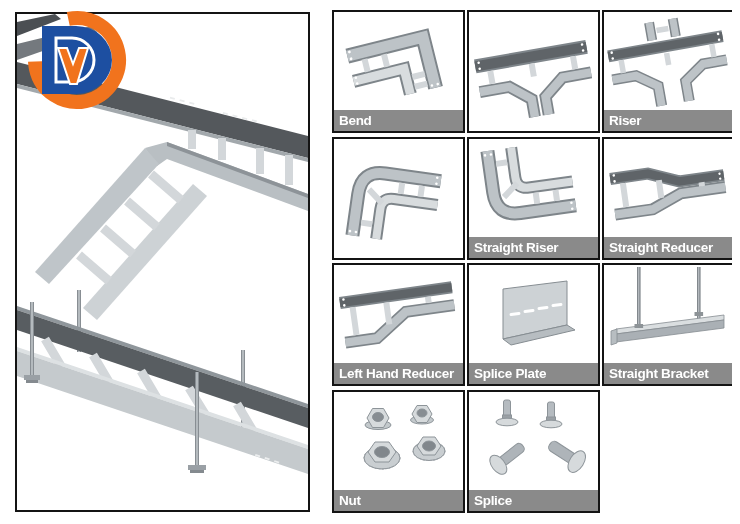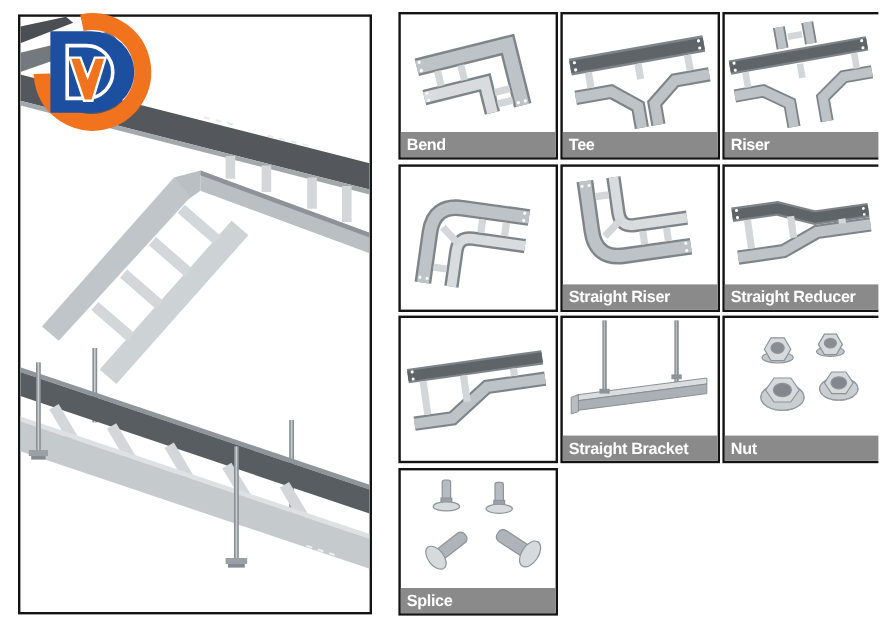--- a/index.html
+++ b/index.html
@@ -141,21 +141,20 @@
             <path class="b1" stroke-width="12" d="M121,60 H92 L72,76 V94"></path>
             <path class="b2" stroke-width="8.5" d="M121,60 H92 L72,76 V94"></path>
             <path class="slat" stroke-width="6" d="M22,41 V54 M64,41 V54 M106,41 V54"></path>
             <circle class="hole" cx="12" cy="31" r="1.3"></circle>
               <circle class="hole" cx="12" cy="37" r="1.3"></circle>
             <circle class="hole" cx="117" cy="31" r="1.3"></circle>
               <circle class="hole" cx="117" cy="37" r="1.3"></circle>
           </g>
         </svg>
       </div>
-      <figcaption class="bar">Tee</figcaption>
     </figure>
 
     <figure class="cell">
       <div class="img">
         <svg viewBox="0 0 129 98">
           <g transform="rotate(-10 64 49)">
             <path class="b1" stroke-width="12" d="M6,34 H122"></path>
             <path class="b2d" stroke-width="8.5" d="M6,34 H122"></path>
             <path class="b1" stroke-width="10" d="M52,8 V26 M76,8 V26"></path>
             <path class="b2" stroke-width="7" d="M52,8 V26 M76,8 V26"></path>
@@ -239,23 +238,39 @@
             <path class="b1" stroke-width="12" d="M8,70 H40 L72,48 H121"></path>
             <path class="b2" stroke-width="8.5" d="M8,70 H40 L72,48 H121"></path>
             <path class="slat" stroke-width="6" d="M20,36 V64 M54,36 V58 M96,36 V42"></path>
             <circle class="hole" cx="12" cy="27" r="1.3"></circle>
               <circle class="hole" cx="12" cy="33" r="1.3"></circle>
             <circle class="hole" cx="117" cy="67" r="1.3"></circle>
               <circle class="hole" cx="117" cy="73" r="1.3"></circle>
           </g>
         </svg>
       </div>
-    </figure>
-
-
+      <figcaption class="bar">Left Hand Reducer</figcaption>
+    </figure>
+
+
+    <figure class="cell">
+      <div class="img">
+        <svg viewBox="0 0 129 98">
+          <path class="pl" d="M34,24 L98,16 L98,60 L34,74 Z"></path>
+          <path d="M34,74 L98,60 L106,65 L42,80 Z" fill="#b7bdc1" stroke="#868d92" stroke-width="1"></path>
+          <g class="hole" stroke="#9aa0a4" stroke-width="0.6">
+            <rect x="-5.5" y="-1.6" width="11" height="3.2" rx="1.6" transform="translate(46,49) rotate(-7)"></rect>
+            <rect x="-5.5" y="-1.6" width="11" height="3.2" rx="1.6" transform="translate(60,46) rotate(-7)"></rect>
+            <rect x="-5.5" y="-1.6" width="11" height="3.2" rx="1.6" transform="translate(74,43) rotate(-7)"></rect>
+            <rect x="-5.5" y="-1.6" width="11" height="3.2" rx="1.6" transform="translate(88,40) rotate(-7)"></rect>
+          </g>
+        </svg>
+      </div>
+      <figcaption class="bar">Splice Plate</figcaption>
+    </figure>
 
     <figure class="cell">
       <div class="img">
         <svg viewBox="0 0 129 98">
           <rect x="33" y="2" width="3.6" height="64" fill="#82888d"></rect>
           <rect x="34.1" y="2" width="1.2" height="64" fill="#b8bec2"></rect>
           <rect x="93" y="2" width="3.6" height="54" fill="#82888d"></rect>
           <rect x="94.1" y="2" width="1.2" height="54" fill="#b8bec2"></rect>
           <polygon points="12,64 120,50 120,55 12,69" fill="#dadee0" stroke="#868d92" stroke-width="0.8"></polygon>
           <polygon points="12,69 120,55 120,63 12,77" fill="#aab0b5" stroke="#868d92" stroke-width="0.8"></polygon>

